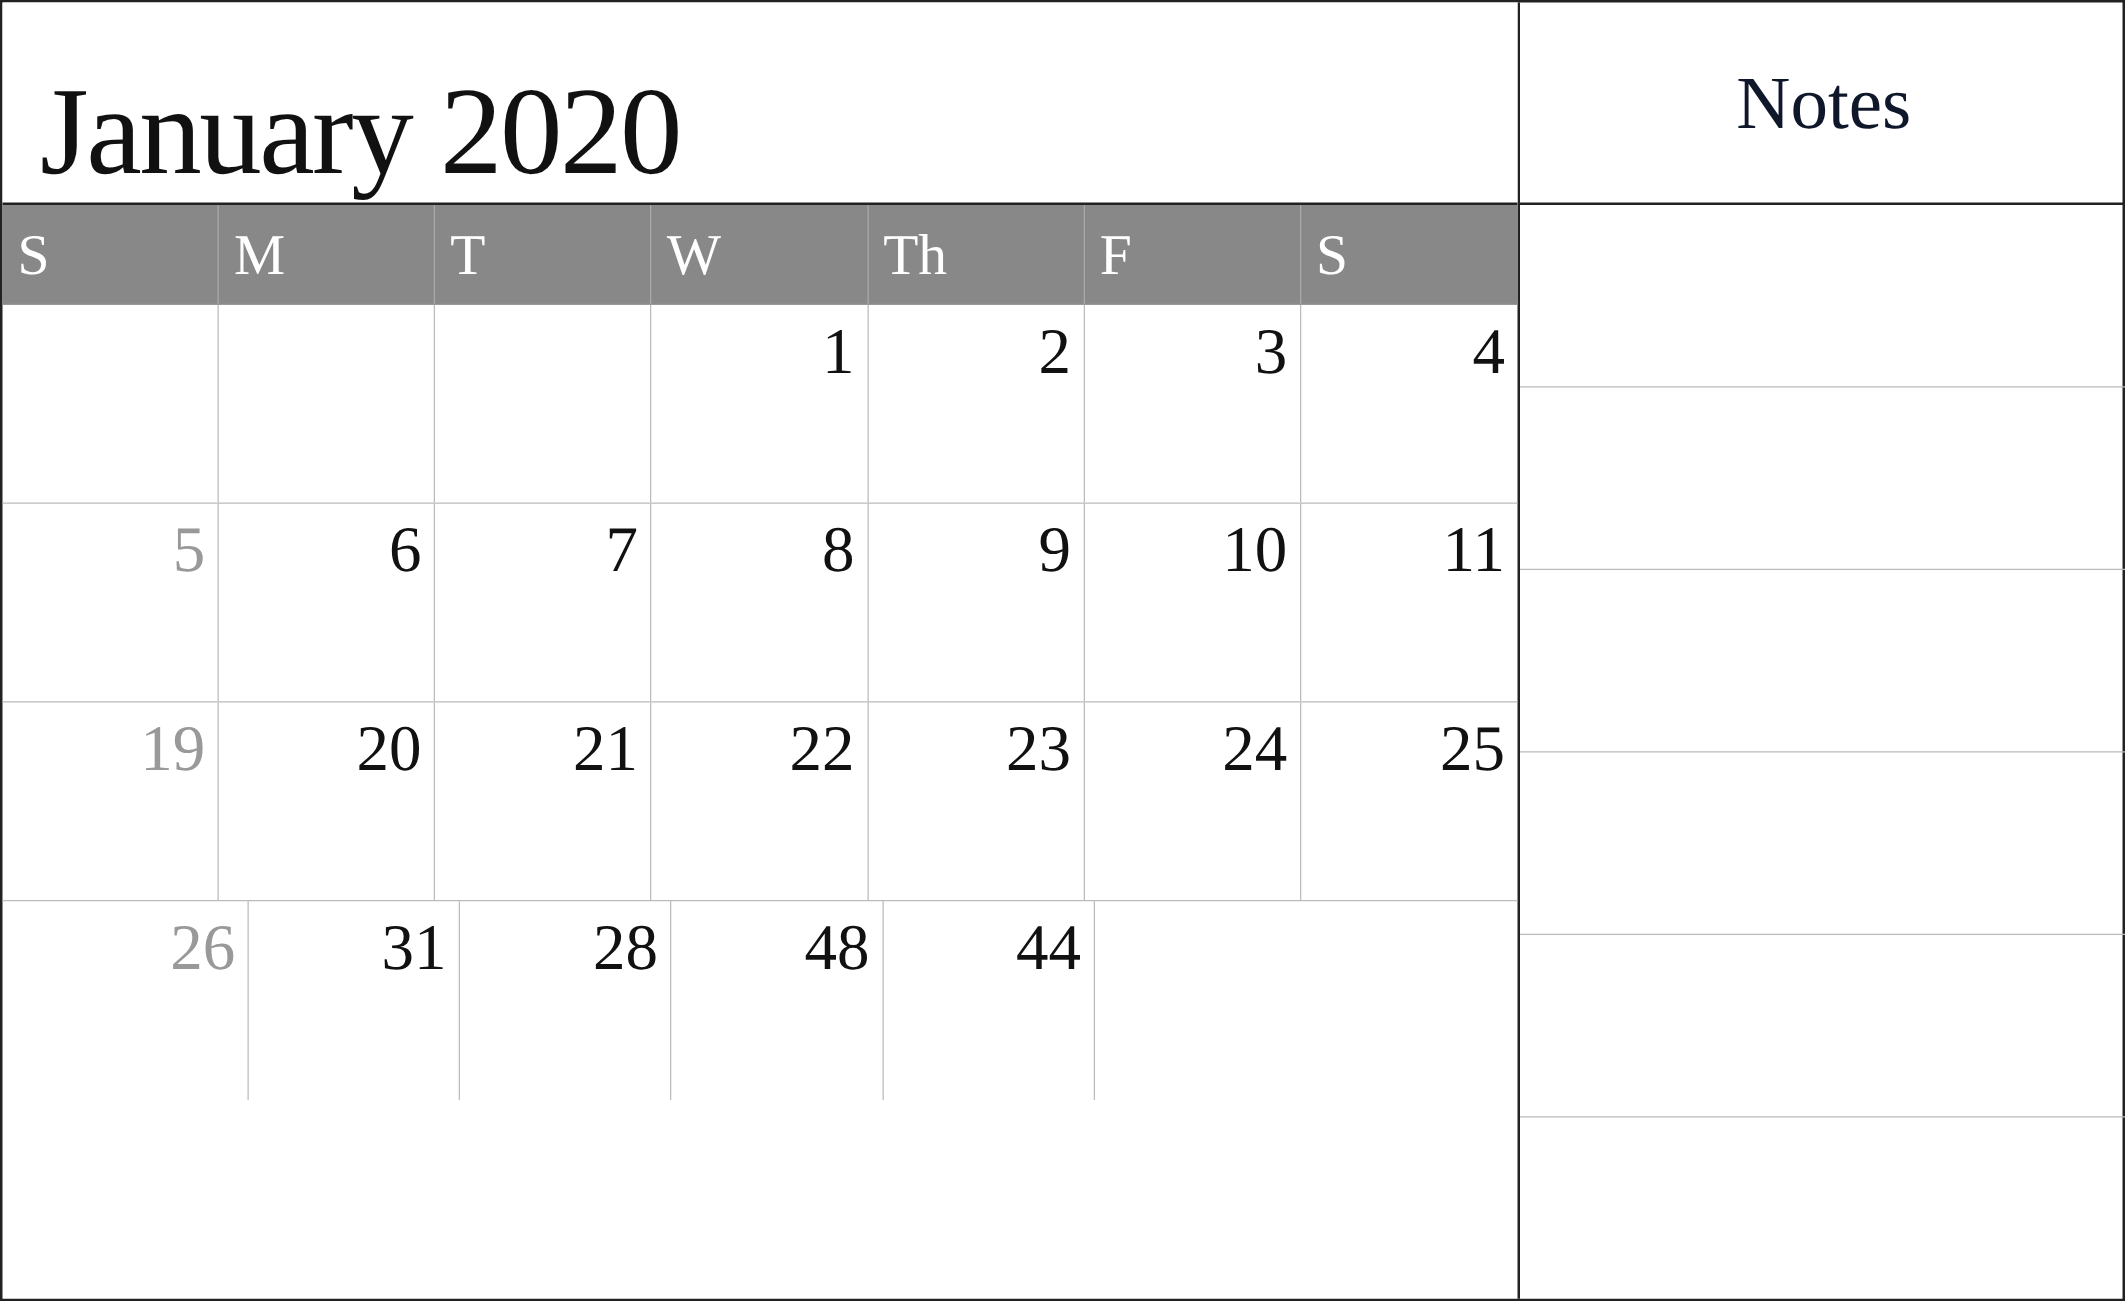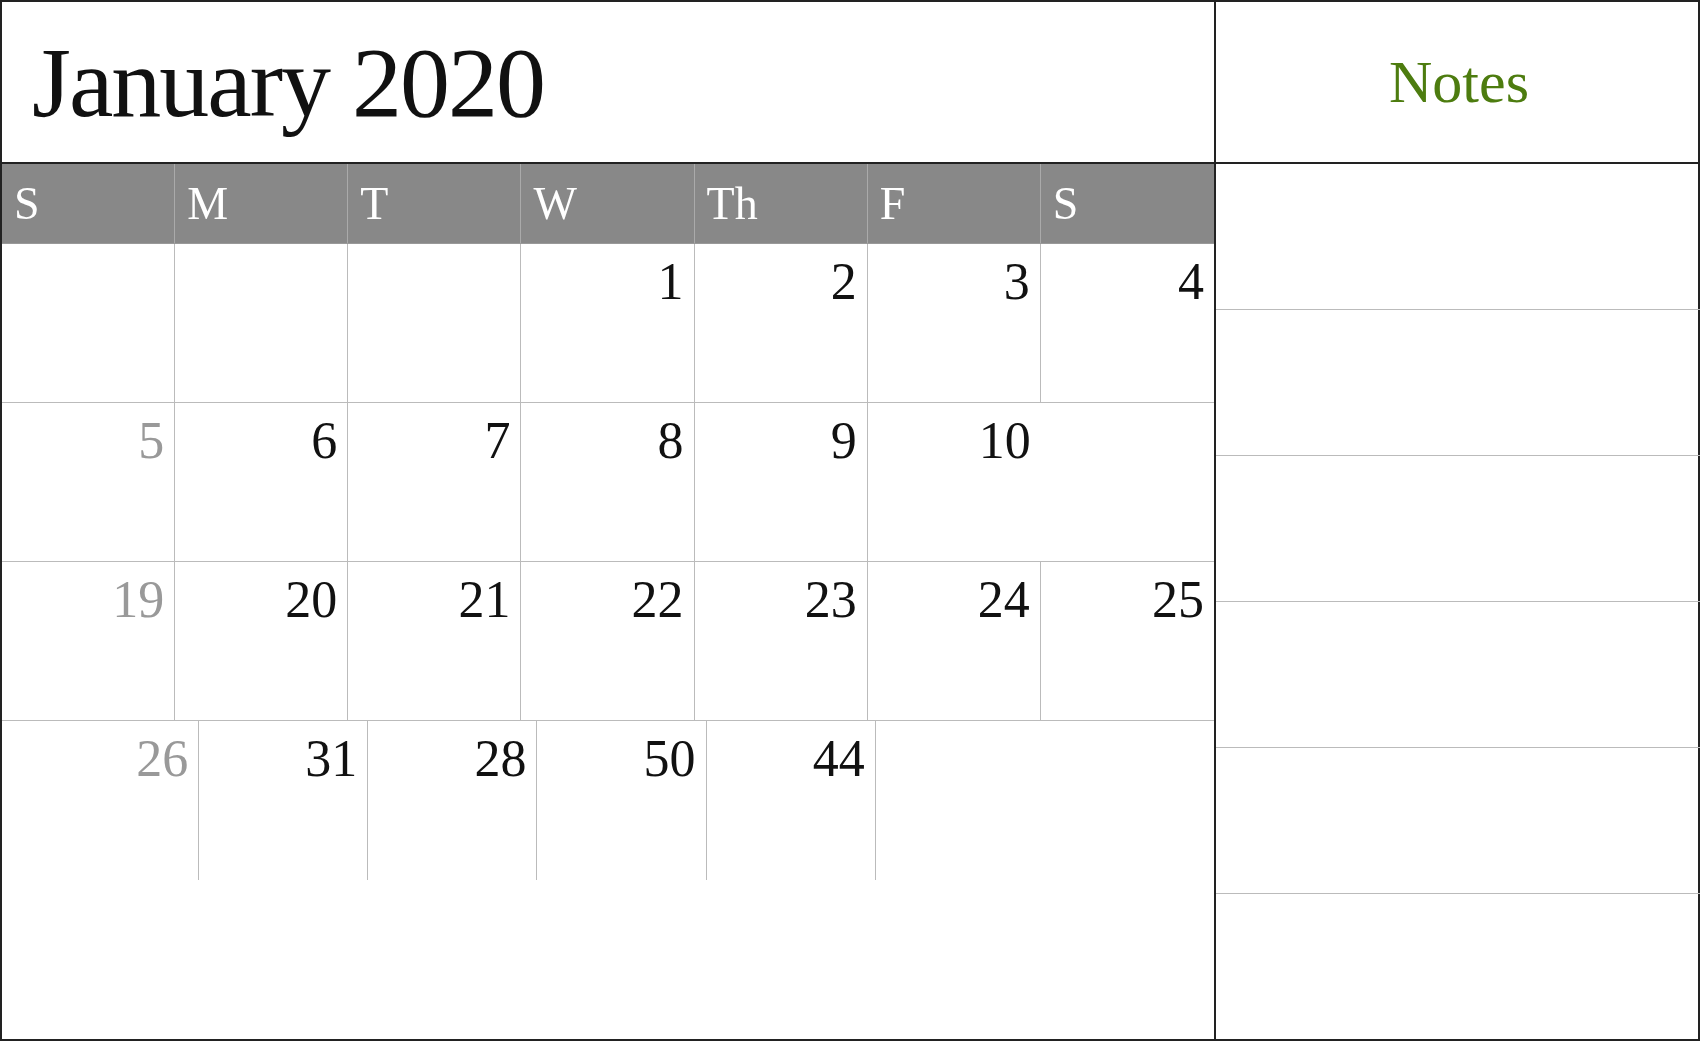--- a/index.html
+++ b/index.html
@@ -27,21 +27,21 @@
       flex: 0 0 1214px;
       width: 1214px;
       display: flex;
       flex-direction: column;
       border-right: 2px solid #222;
     }
 
     .calendar-header {
       height: 162px;
       display: flex;
-      align-items: center;
+      align-items: flex-end;
       justify-content: flex-start;
       padding-left: 30px;
       border-bottom: 2px solid #222;
       background: #fff;
     }
 
     .calendar-title {
       font-size: 100px;
       font-weight: 400;
       color: #111;
@@ -122,21 +122,21 @@
       height: 162px;
       display: flex;
       align-items: center;
       justify-content: center;
       border-bottom: 2px solid #222;
     }
 
     .notes-title {
       font-size: 60px;
       font-weight: 400;
-      color: #4d7c0f;
+      color: #0f172a;
       font-family: Georgia, serif;
     }
 
     .notes-lines {
       flex: 1;
       display: flex;
       flex-direction: column;
     }
 
     .notes-line {
@@ -175,35 +175,36 @@
           <div class="calendar-cell">3</div>
           <div class="calendar-cell">4</div>
         </div>
         <div class="calendar-week">
           <div class="calendar-cell sunday-date">5</div>
           <div class="calendar-cell">6</div>
           <div class="calendar-cell">7</div>
           <div class="calendar-cell">8</div>
           <div class="calendar-cell">9</div>
           <div class="calendar-cell">10</div>
+          <div class="calendar-cell">11</div>
         </div>
         <div class="calendar-week">
           <div class="calendar-cell sunday-date">19</div>
           <div class="calendar-cell">20</div>
           <div class="calendar-cell">21</div>
           <div class="calendar-cell">22</div>
           <div class="calendar-cell">23</div>
           <div class="calendar-cell">24</div>
           <div class="calendar-cell">25</div>
         </div>
         <div class="calendar-week">
           <div class="calendar-cell sunday-date">26</div>
           <div class="calendar-cell">31</div>
           <div class="calendar-cell">28</div>
-          <div class="calendar-cell">50</div>
+          <div class="calendar-cell">48</div>
           <div class="calendar-cell">44</div>
           <div class="calendar-cell empty"></div>
         </div>
       </div>
   </div>
   <div class="notes-panel">
     <div class="notes-header">
       <span class="notes-title">Notes</span>
     </div>
     <div class="notes-lines" id="notes-lines">

